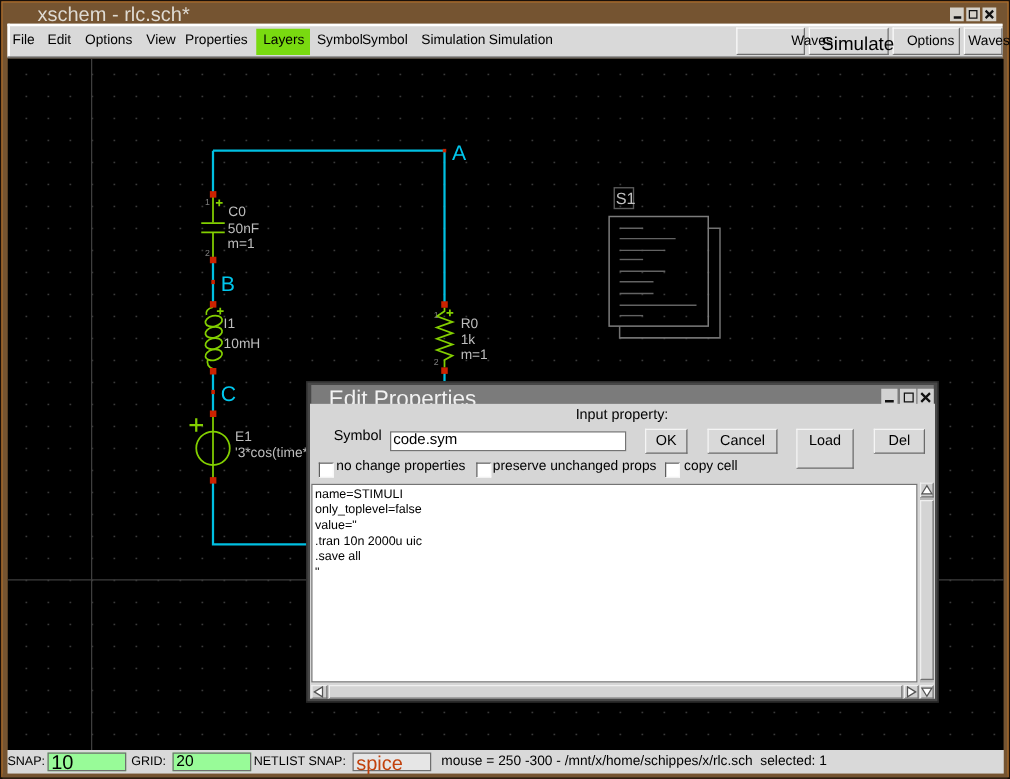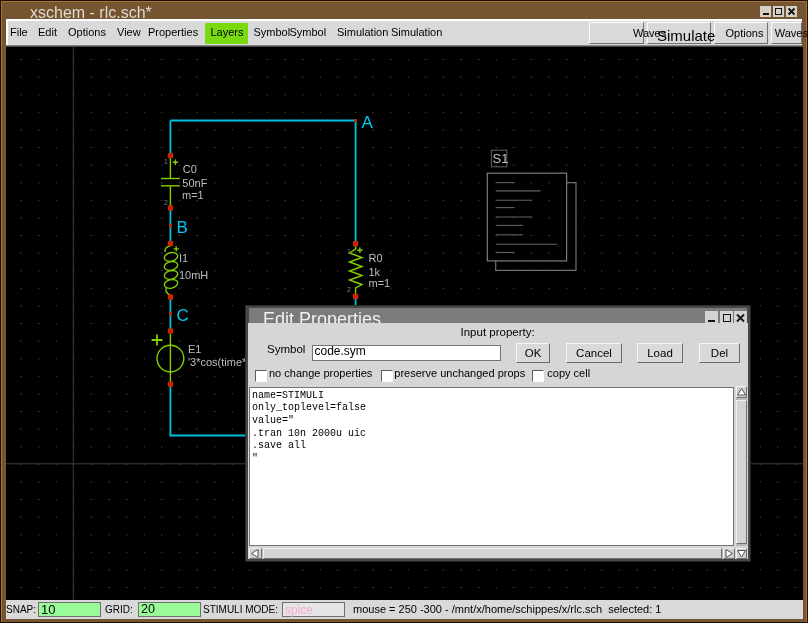--- a/index.html
+++ b/index.html
@@ -147,27 +147,27 @@
 <line x1="495.7" y1="244.2" x2="557.2" y2="244.2"></line>
 <line x1="495.7" y1="252.5" x2="514.5" y2="252.5"></line>
 </g>
 <rect x="491.4" y="150.2" width="15.4" height="16.6" fill="none" stroke="#5a5a5a" stroke-width="1.1"></rect>
 <text x="492.6" y="163.3" fill="#c0c0c0" font-size="13" font-family="Liberation Sans,sans-serif">S1</text>
 </svg>
 
 <div class="abs" style="left:6px;top:600px;width:797px;height:18.5px;background:#d9d9d9"></div>
 <div class="txt" style="left:6px;top:603.7px;font-size:10px;color:#000">SNAP:</div>
 <div class="abs" style="left:38px;top:601.5px;width:63px;height:15px;background:#98fb98;border:1px solid #6f6f6f;box-sizing:border-box"></div>
-<div class="txt" style="left:41px;top:602.3px;font-size:13px;color:#000">10</div>
+<div class="txt" style="left:41px;top:602.3px;font-size:16px;color:#000">10</div>
 <div class="txt" style="left:105px;top:603.7px;font-size:10px;color:#000">GRID:</div>
 <div class="abs" style="left:138px;top:601.5px;width:63px;height:15px;background:#98fb98;border:1px solid #6f6f6f;box-sizing:border-box"></div>
 <div class="txt" style="left:141px;top:602.3px;font-size:12.5px;color:#000">20</div>
-<div class="txt" style="left:203px;top:603.7px;font-size:10px;color:#000">STIMULI MODE:</div>
+<div class="txt" style="left:203px;top:603.7px;font-size:10px;color:#000">NETLIST SNAP:</div>
 <div class="abs" style="left:282px;top:601.5px;width:63px;height:15px;background:#e6e6e6;border:1px solid #6f6f6f;box-sizing:border-box"></div>
-<div class="txt" style="left:285px;top:602.8px;font-size:12px;color:#f9a8d4">spice</div>
+<div class="txt" style="left:285px;top:602.8px;font-size:16px;color:#c2410c">spice</div>
 <div class="txt" style="left:353px;top:603px;font-size:11px;color:#000">mouse = 250 -300 - /mnt/x/home/schippes/x/rlc.sch  selected: 1</div>
 
 <div class="abs" style="left:2px;top:618.5px;width:804px;height:4.5px;background:#755431"></div>
 <div class="abs" style="left:0;top:622px;width:808px;height:1px;background:#19100a"></div>
 
 <div class="abs" style="left:245px;top:304.5px;width:506px;height:257px;background:#474747"></div>
 <div class="abs" style="left:245px;top:304.5px;width:506px;height:1px;background:#2c2c2c"></div>
 <div class="abs" style="left:245px;top:304.5px;width:1px;height:257px;background:#2c2c2c"></div>
 <div class="abs" style="left:750px;top:304.5px;width:1px;height:257px;background:#222"></div>
 <div class="abs" style="left:245px;top:560.5px;width:506px;height:1px;background:#222"></div>
@@ -185,34 +185,34 @@
   </svg>
 <style>.dbtn{width:13px;height:13px;background:#d2d2d2}</style>
 
 <div class="abs" style="left:248px;top:322.5px;width:500px;height:236px;background:#d6d6d6"></div>
 <div class="txt" style="left:460.5px;top:326px;font-size:11.5px;color:#000">Input property:</div>
 <div class="txt" style="left:267px;top:343.1px;font-size:11.5px;color:#000">Symbol</div>
 <div class="abs" style="left:311.5px;top:344.5px;width:189.5px;height:16.5px;background:#fff;border:1px solid #747474;box-sizing:border-box"></div>
 <div class="txt" style="left:314.5px;top:343.8px;font-size:12px;color:#000">code.sym</div>
 <div class="abs dlgbtn" style="left:516px;top:343px;width:34px;height:20px">OK</div>
 <div class="abs dlgbtn" style="left:566px;top:343px;width:56px;height:20px">Cancel</div>
-<div class="abs dlgbtn" style="left:637px;top:343px;width:46px;height:20px">Load</div>
+<div class="abs dlgbtn" style="left:637px;top:343px;width:46px;height:32px">Load</div>
 <div class="abs dlgbtn" style="left:699px;top:343px;width:41px;height:20px">Del</div>
 <style>.dlgbtn{background:#d9d9d9;border:1px solid;border-color:#f5f5f5 #6a6a6a #6a6a6a #f5f5f5;box-sizing:border-box;font-size:11.5px;color:#000;text-align:center;line-height:19.8px}</style>
 
 <div class="abs cbx" style="left:255px;top:369.8px"></div>
 <div class="txt" style="left:269px;top:366.9px;font-size:11px;color:#000">no change properties</div>
 <div class="abs cbx" style="left:380.7px;top:369.8px"></div>
 <div class="txt" style="left:394.3px;top:366.9px;font-size:11px;color:#000">preserve unchanged props</div>
 <div class="abs cbx" style="left:531.8px;top:369.8px"></div>
 <div class="txt" style="left:547.3px;top:366.9px;font-size:11px;color:#000">copy cell</div>
 <style>.cbx{width:12px;height:12px;background:#fff;border:1px solid;border-color:#5e5e5e #fafafa #fafafa #5e5e5e;box-sizing:border-box}</style>
 
 <div class="abs" style="left:249px;top:386.5px;width:485px;height:159.5px;background:#fff;border:1px solid #747474;box-sizing:border-box"></div>
-<div class="txt" style="left:252px;top:389.6px;font-family:Liberation Mono, monospace;font-size:10px;line-height:12.7px;color:#000">name=STIMULI
+<div class="txt" style="left:252px;top:389.6px;font-family:Liberation Sans, sans-serif;font-size:10px;line-height:12.7px;color:#000">name=STIMULI
 only_toplevel=false
 value="
 .tran 10n 2000u uic
 .save all
 "</div>
 
 <div class="abs" style="left:735.5px;top:385.5px;width:11.5px;height:160.5px;background:#b9b9b9"></div>
 <div class="abs" style="left:735.5px;top:385.5px;width:11.5px;height:12px;background:#cfcfcf;border:1px solid;border-color:#f0f0f0 #707070 #707070 #f0f0f0;box-sizing:border-box"></div>
 <svg class="abs" style="left:735.5px;top:385.5px" width="11" height="12">
     <polygon points="5.5,2.5 9.5,9 1.5,9" fill="#fff" stroke="#555" stroke-width="1"></polygon>

